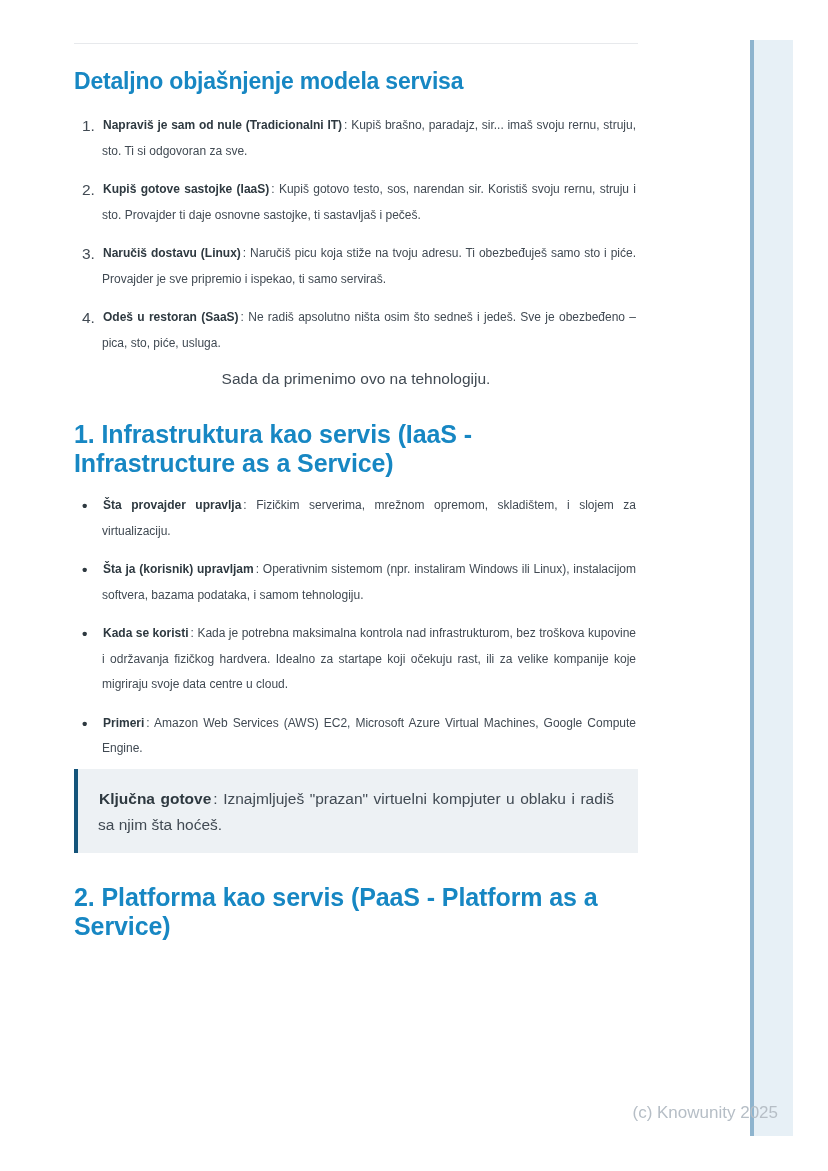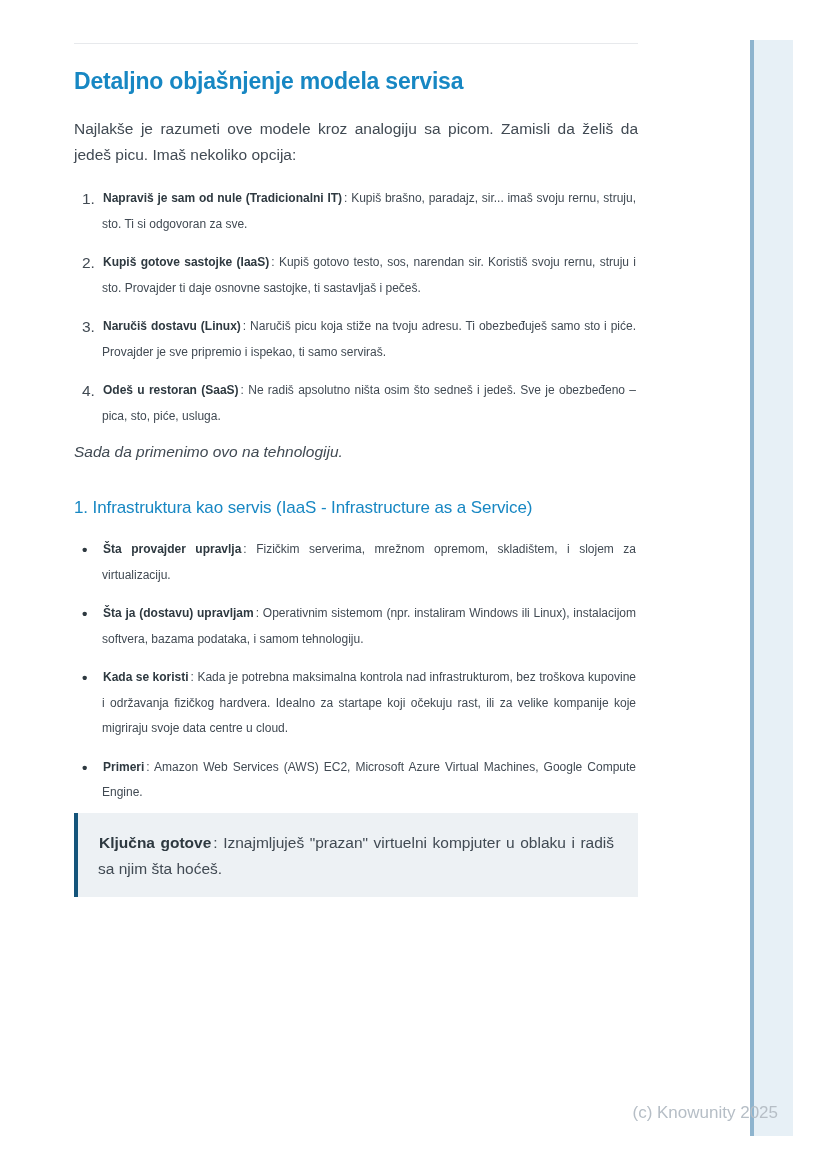--- a/index.html
+++ b/index.html
@@ -22,24 +22,24 @@
   .intro { margin-top:21px; }
   .list { margin-top:17px; }
   .row { display:flex; margin-bottom:11px; }
   .row:last-child { margin-bottom:0; }
   .row .marker { flex:0 0 24px; width:24px; padding-left:6px;
                  font-size:15.5px; line-height:25.5px; color:#414a53; }
   .row .marker.dot { color:#2e3940; font-weight:bold; }
   .row .li-body { flex:1; font-size:12px; line-height:25.5px;
                   color:#414a53; text-align:justify; }
   strong { font-weight:bold; color:#2e3940; }
-  .transition { margin-top:9px; text-align:left;font-style:italic; }
+  .transition { margin-top:9px; text-align:center; }
   h2.sec-heading {
-    font-size:17px; line-height:29px;
-    font-weight:normal; color:#1787c3;
+    font-size:25px; line-height:29px;
+    font-weight:bold; color:#1787c3;
     letter-spacing:-0.1px;
   }
   .h2-iaas { margin-top:28px; }
   .sec-intro { margin-top:8px; }
   .bullets { margin-top:14px; }
   .callout {
     margin-top:6px;
     background:#edf1f4;
     border-left:4px solid #14547a;
     padding:17px 24px 15px 20px;
@@ -65,21 +65,20 @@
 <body>
 
 <div class="strip"></div>
 
 <div class="content">
 
   <div class="divider"></div>
 
   <h1 class="doc-title">Detaljno objašnjenje modela servisa</h1>
 
-  <p class="intro">Najlakše je razumeti ove modele kroz analogiju sa picom. Zamisli da želiš da jedeš picu. Imaš nekoliko opcija:</p>
 
   <div class="list">
     <div class="row">
       <span class="marker">1.</span>
       <span class="li-body"><strong>Napraviš je sam od nule (Tradicionalni IT)</strong><span>: Kupiš brašno, paradajz, sir... imaš svoju rernu, struju, sto. Ti si odgovoran za sve.</span></span>
     </div>
     <div class="row">
       <span class="marker">2.</span>
       <span class="li-body"><strong>Kupiš gotove sastojke (IaaS)</strong><span>: Kupiš gotovo testo, sos, narendan sir. Koristiš svoju rernu, struju i sto. Provajder ti daje osnovne sastojke, ti sastavljaš i pečeš.</span></span>
     </div>
@@ -98,32 +97,33 @@
   <h2 class="sec-heading h2-iaas">1. Infrastruktura kao servis (IaaS - Infrastructure as a Service)</h2>
 
 
   <div class="list bullets">
     <div class="row">
       <span class="marker dot">•</span>
       <span class="li-body"><strong>Šta provajder upravlja</strong><span>: Fizičkim serverima, mrežnom opremom, skladištem, i slojem za virtualizaciju.</span></span>
     </div>
     <div class="row">
       <span class="marker dot">•</span>
-      <span class="li-body"><strong>Šta ja (dostavu) upravljam</strong><span>: Operativnim sistemom (npr. instaliram Windows ili Linux), instalacijom softvera, bazama podataka, i samom tehnologiju.</span></span>
+      <span class="li-body"><strong>Šta ja (korisnik) upravljam</strong><span>: Operativnim sistemom (npr. instaliram Windows ili Linux), instalacijom softvera, bazama podataka, i samom tehnologiju.</span></span>
     </div>
     <div class="row">
       <span class="marker dot">•</span>
       <span class="li-body"><strong>Kada se koristi</strong><span>: Kada je potrebna maksimalna kontrola nad infrastrukturom, bez troškova kupovine i održavanja fizičkog hardvera. Idealno za startape koji očekuju rast, ili za velike kompanije koje migriraju svoje data centre u cloud.</span></span>
     </div>
     <div class="row">
       <span class="marker dot">•</span>
       <span class="li-body"><strong>Primeri</strong><span>: Amazon Web Services (AWS) EC2, Microsoft Azure Virtual Machines, Google Compute Engine.</span></span>
     </div>
   </div>
 
   <div class="callout">
     <strong>Ključna gotove</strong><span>: Iznajmljuješ "prazan" virtuelni kompjuter u oblaku i radiš sa njim šta hoćeš.</span>
   </div>
 
+  <h2 class="sec-heading h2-paas">2. Platforma kao servis (PaaS - Platform as a Service)</h2>
 
 </div>
 
 <div class="watermark">(c) Knowunity 2025</div>
 
 </body></html>

